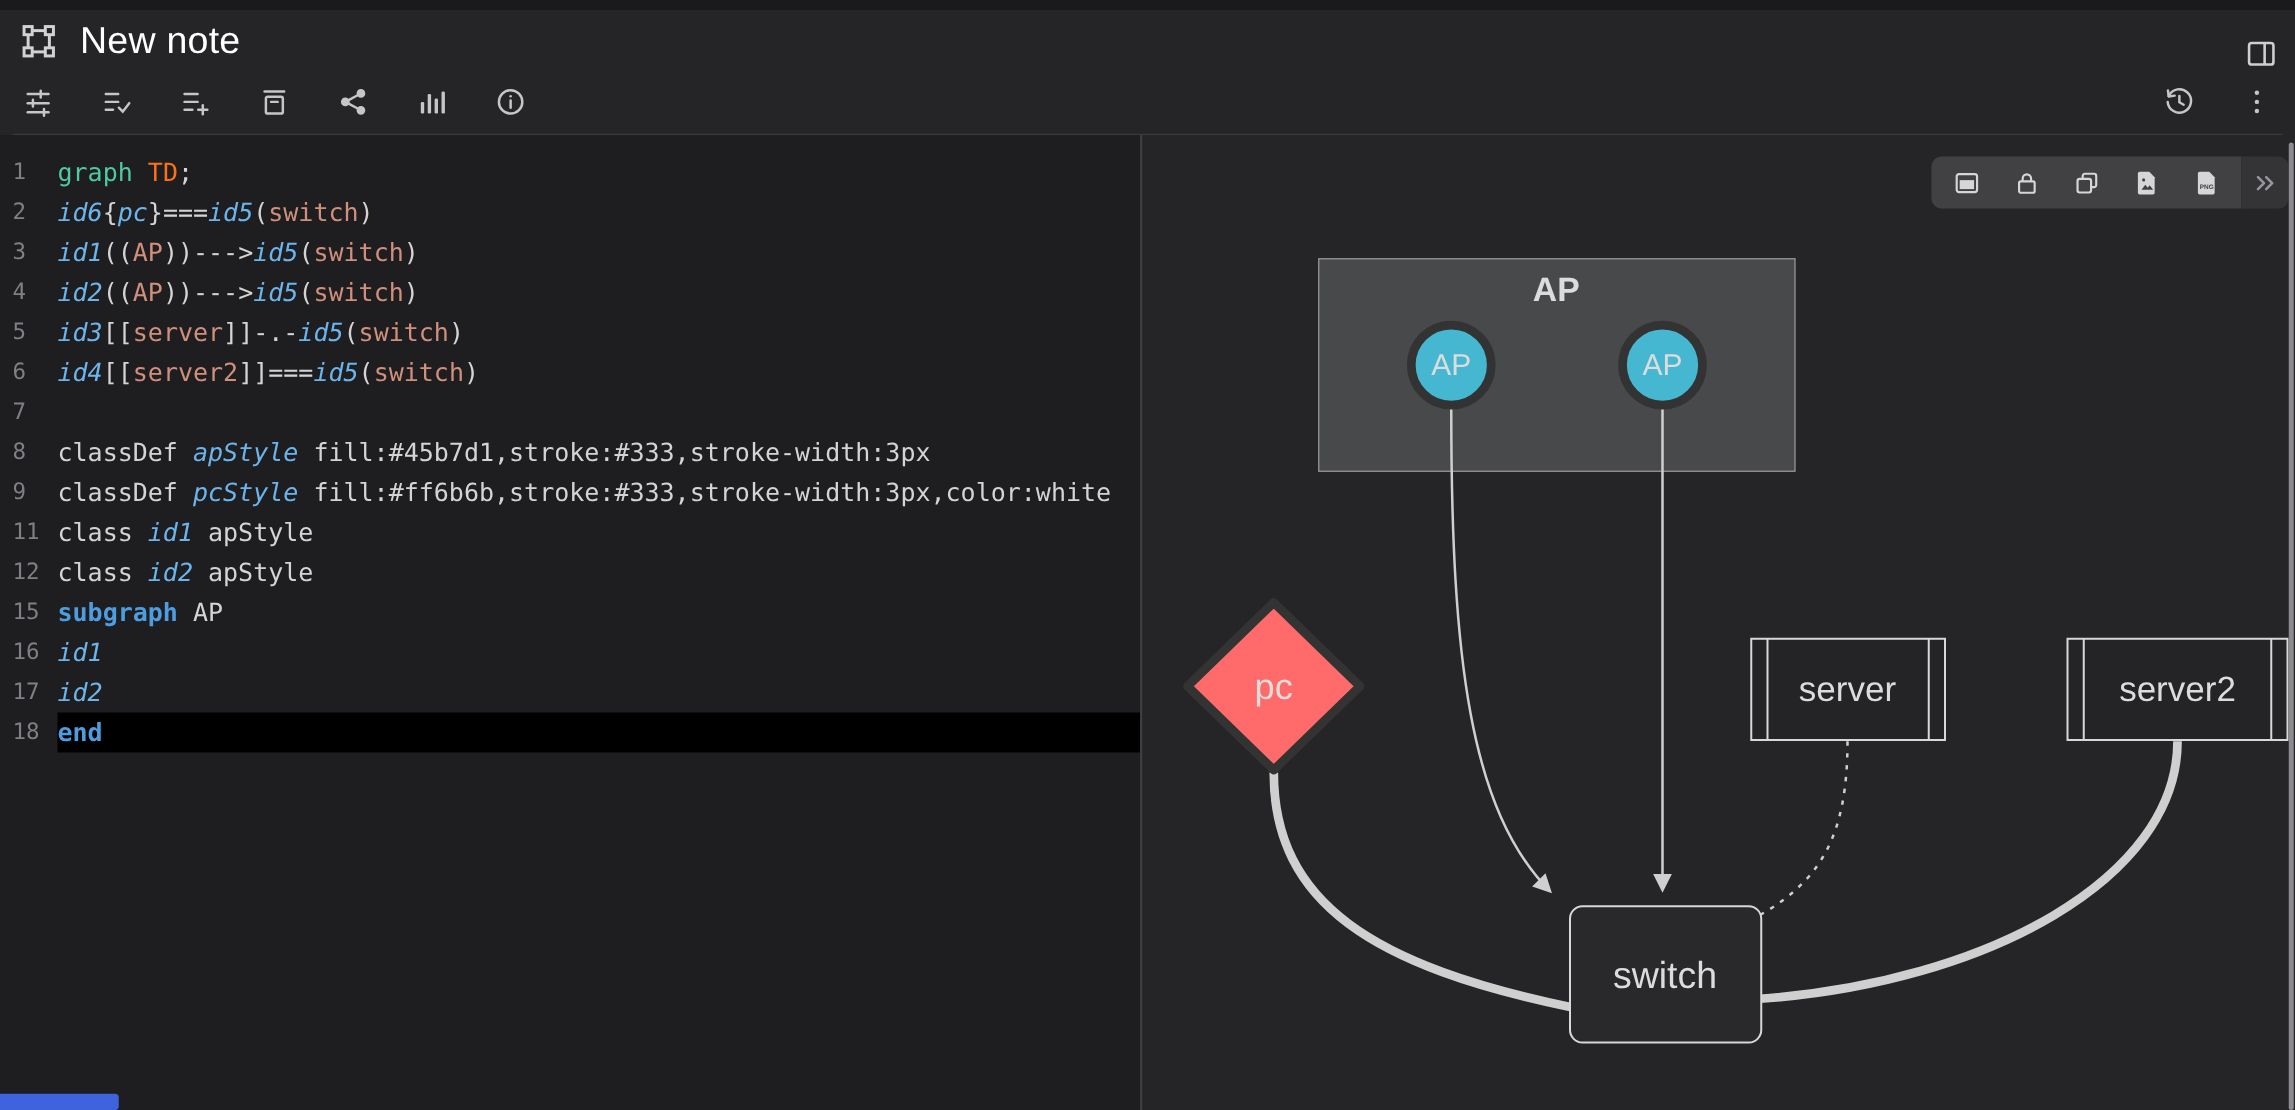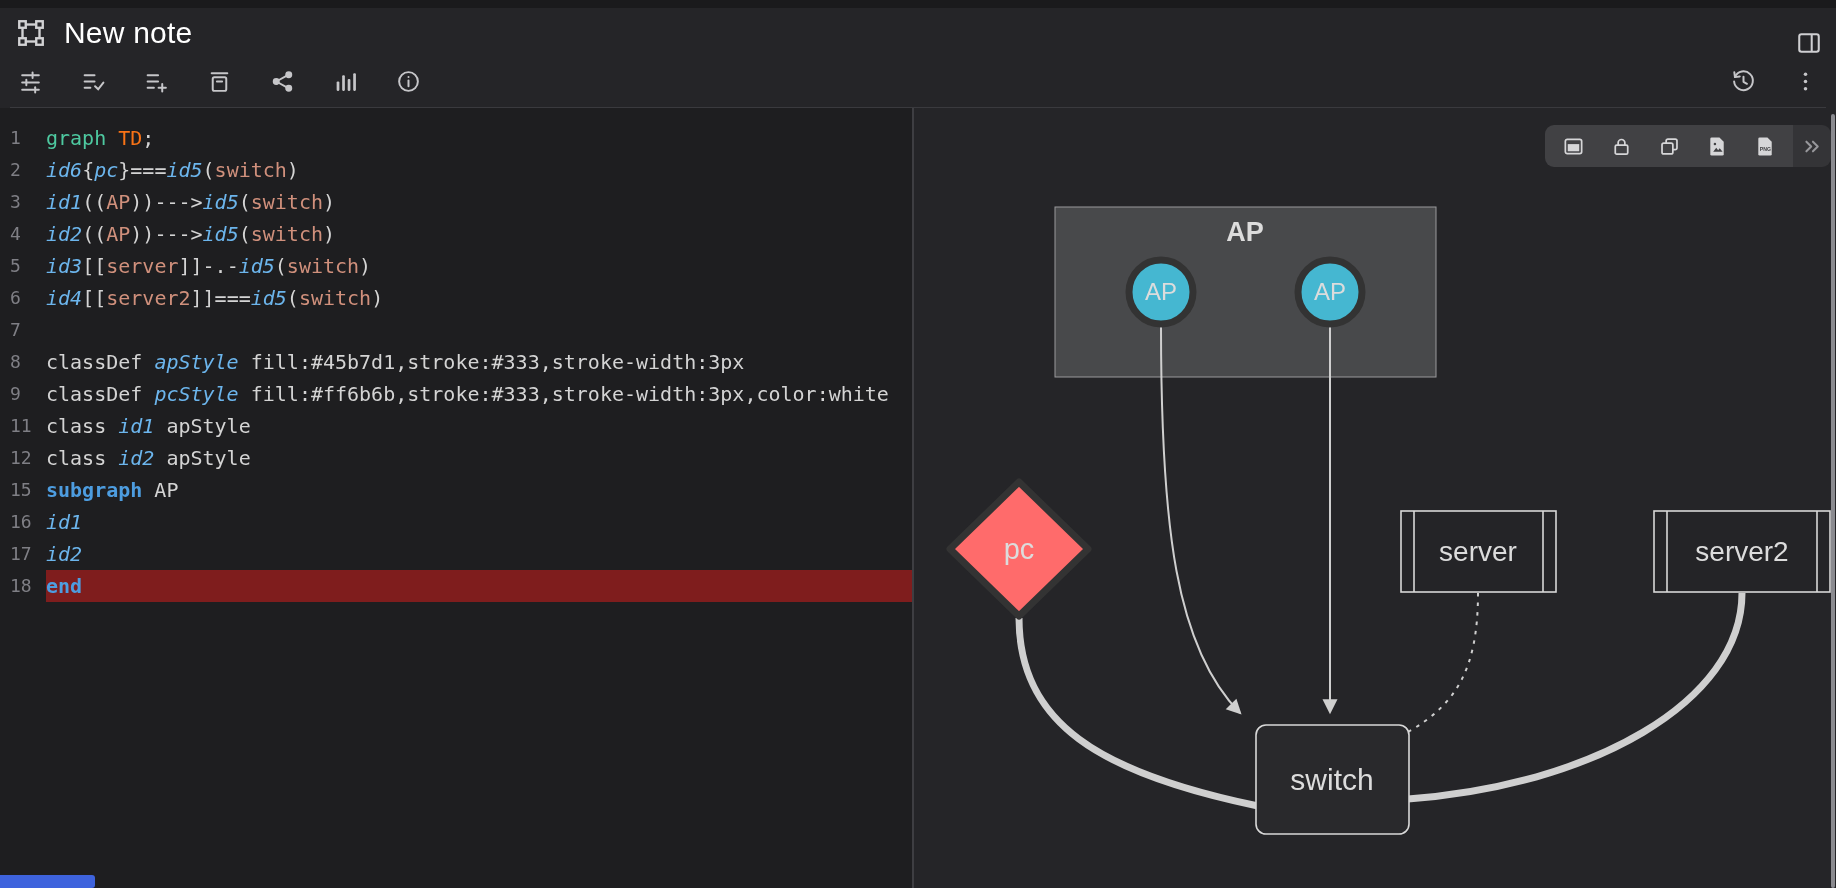--- a/index.html
+++ b/index.html
@@ -21,21 +21,21 @@
   .tb-spacer { flex:1; }
   .tb-btn.rt { margin-left:10px; margin-right:10px; }
   .toolbar-divider { position:absolute; left:10px; top:107px; width:1816px; height:1px; background:#3a3a3e; }
 
   
   .editor { position:absolute; left:0; top:108px; width:912px; height:780px; background:#1e1e20; overflow:hidden; }
   .code-area { position:absolute; left:0; top:14px; width:100%; font-family:"DejaVu Sans Mono", monospace; font-size:20px; }
   .code-line { display:flex; height:32px; line-height:32px; white-space:pre; }
   .ln { width:46px; padding-left:10px; color:#7f7f85; font-size:18px; flex:none; }
   .lt { flex:1; }
-  .code-line.active .lt { background:#7f1d1d; }
+  .code-line.active .lt { background:#000000; }
   .tok-g { color:#4ec9a0; }
   .tok-b { color:#6cb5ec;font-style:italic; }
   .tok-t { color:#f97316;text-align:right; }
   .tok-s { color:#d0907c; }
   .tok-w { color:#d4d4d4; }
   .tok-k { color:#4d9de0; font-weight:bold; }
   .hscroll-thumb { position:absolute; left:0; bottom:0; width:95px; height:13px; background:#3e63dd; border-radius:0 3px 3px 0; }
 
   .pane-divider { position:absolute; left:912px; top:108px; width:2px; height:780px; background:#3e3e42; }
 

